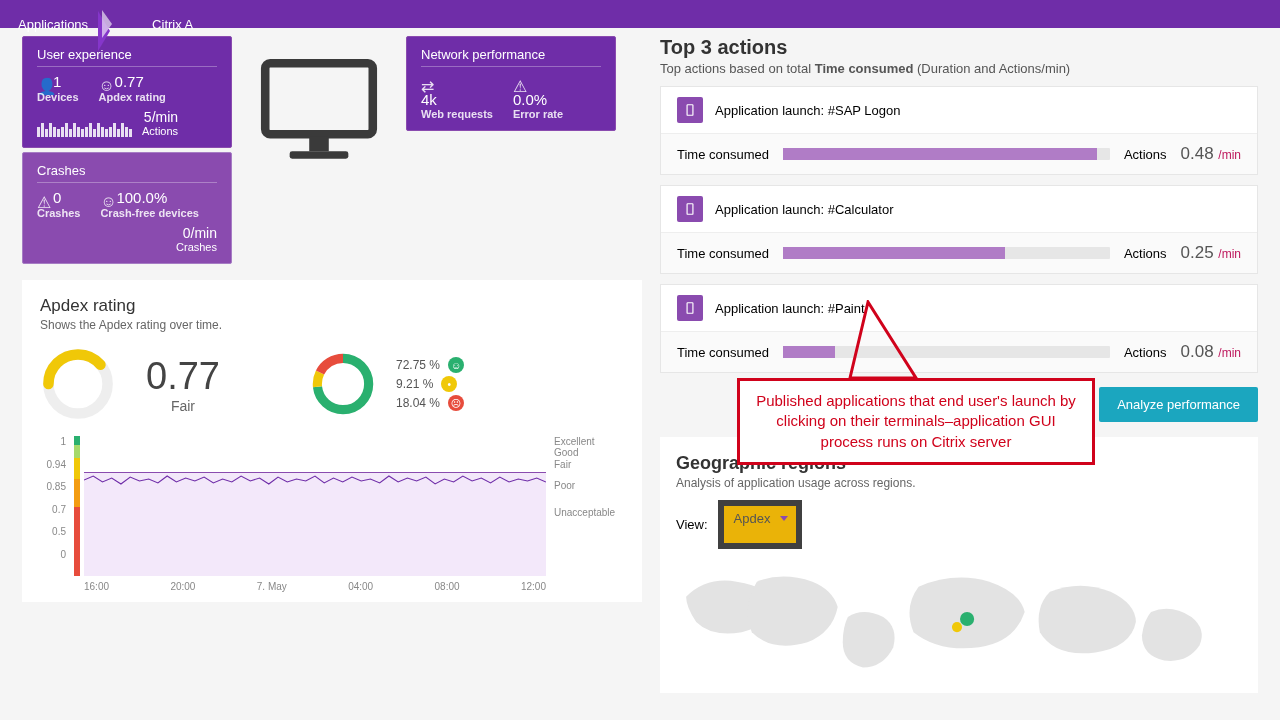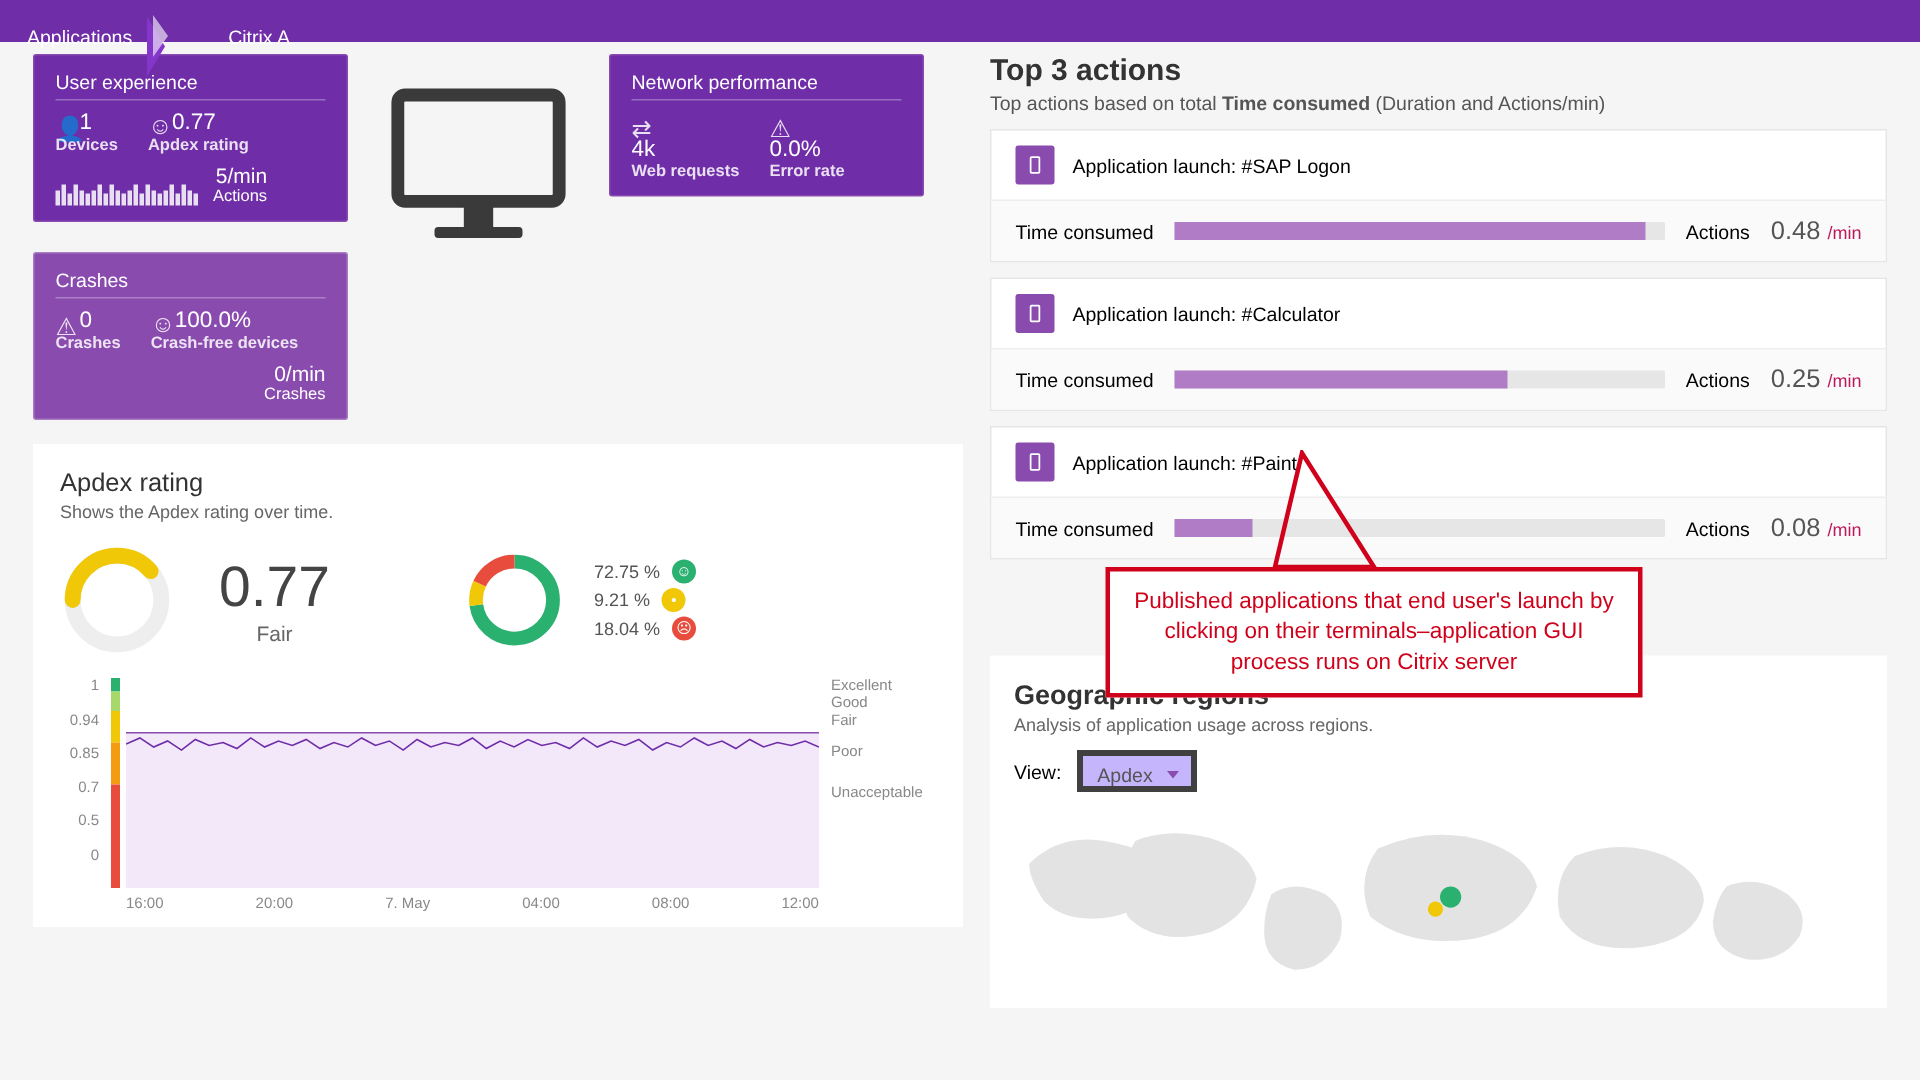--- a/index.html
+++ b/index.html
@@ -8,21 +8,21 @@
 .breadcrumb { background: #6f2da8; color: #fff; height: 28px; display: flex; align-items: center; padding: 0 8px; font-size: 13px; }
 .breadcrumb span { padding: 0 14px 0 10px; position: relative; margin-top: 20px; }
 .breadcrumb span:first-child::after { content:""; position:absolute; right:-8px; top:-6px; border-left:12px solid #6f2da8; border-top:20px solid transparent; border-bottom:20px solid transparent; filter: brightness(1.2); }
 .breadcrumb .arrow { width:0;height:0;border-top:14px solid transparent;border-bottom:14px solid transparent;border-left:10px solid #fff; opacity:.6; margin-right:6px;}
 
 .page { display:flex; gap:18px; padding: 8px 22px; }
 .left { width: 620px; }
 .right { flex:1; }
 
 .cards-row { display:flex; gap:12px; align-items:flex-start; }
-.card-col { display:flex; flex-direction:column; gap:20px;align-items:center; }
+.card-col { display:flex; flex-direction:column; gap:4px;align-items:center; }
 
 .card { background:#8a4baf; color:#fff; border-radius:2px; padding:10px 14px 10px 14px; width:210px; border:1px solid #a67cc4; }
 .card.dark { background:#6f2da8; border-color:#8a4baf; width:210px; }
 .card-title { font-size:13px; border-bottom:1px solid rgba(255,255,255,.3); padding-bottom:4px; margin-bottom:6px; font-weight:400;}
 .card-grid { display:flex; gap:20px; }
 .card-metric .v { font-size:15px; }
 .card-metric .l { font-size:11px; opacity:.85;font-weight:bold; }
 .card-footer { text-align:right; font-size:11px; margin-top:6px; }
 .card-footer .v { font-size:14px; display:block;}
 .spark { display:flex; align-items:flex-end; gap:1px; height:16px; margin-top:8px;}
@@ -77,21 +77,21 @@
 .bar i { position:absolute;left:0;top:0;bottom:0;background:#b07cc6;}
 .rate .num{font-size:17px;color:#555}
 .rate .unit{font-size:12px;color:#be185d}
 
 .analyze { background:#1ba6bf;color:#fff;border:none;padding:10px 18px;font-size:13px;float:right;margin-top:14px;cursor:pointer;border-radius:2px;}
 
 .geo { background:#fff;clear:both;margin-top:64px;padding:16px;}
 .geo h2 { font-size:18px;font-weight:600;}
 .geo .sub{font-size:12px;color:#666;margin-top:2px;}
 .geo-row{display:flex;align-items:center;gap:10px;margin-top:10px;font-size:13px;}
-.geo-select{border:4px solid #404040;padding:5px 26px 0 10px;font-size:13px;color:#555;background:#c4b5fd;position:relative;}
+.geo-select{border:6px solid #404040;padding:5px 26px 17px 10px;font-size:13px;color:#555;background:#eab308;position:relative;}
 .geo-select::after{content:"";position:absolute;right:8px;top:10px;border-left:4px solid transparent;border-right:4px solid transparent;border-top:5px solid #8a4baf;}
 .map { margin-top:8px;height:120px;display:flex;align-items:center;justify-content:center;color:#ccc;position:relative;overflow:hidden;}
 .map svg { width:100%; height:100%; }
 
 .callout { position:absolute; left:737px; top:378px; width:358px; border:3px solid #d0021b; background:#fff; padding:10px 14px; font-size:15px; color:#d0021b; text-align:center; line-height:1.35; z-index:50;}
 .callout-pointer { position:absolute; left:848px; top:300px; width:70px; height:80px; z-index:49;}
 .callout-pointer svg { width:100%;height:100%;}
 
 .icon-sm{width:12px;height:12px;display:inline-block;vertical-align:middle;margin-right:4px;opacity:.85}
 </style>
@@ -327,20 +327,21 @@
             <span>Time consumed</span>
             <div class="bar">
               <i style="width:16%"></i>
             </div>
             <span>Actions</span>
             <span class="rate"><span class="num">0.08 </span><span class="unit">/min</span></span>
           </div>
         </div>
       </div>
 
+    <button class="analyze">Analyze performance</button>
 
     <div class="geo">
       <h2>Geographic regions</h2>
       <div class="sub">Analysis of application usage across regions.</div>
       <div class="geo-row">
         <span>View:</span>
         <div class="geo-select">Apdex</div>
       </div>
       <div class="map">
         <svg viewBox="0 0 560 120" preserveAspectRatio="xMidYMid slice">

